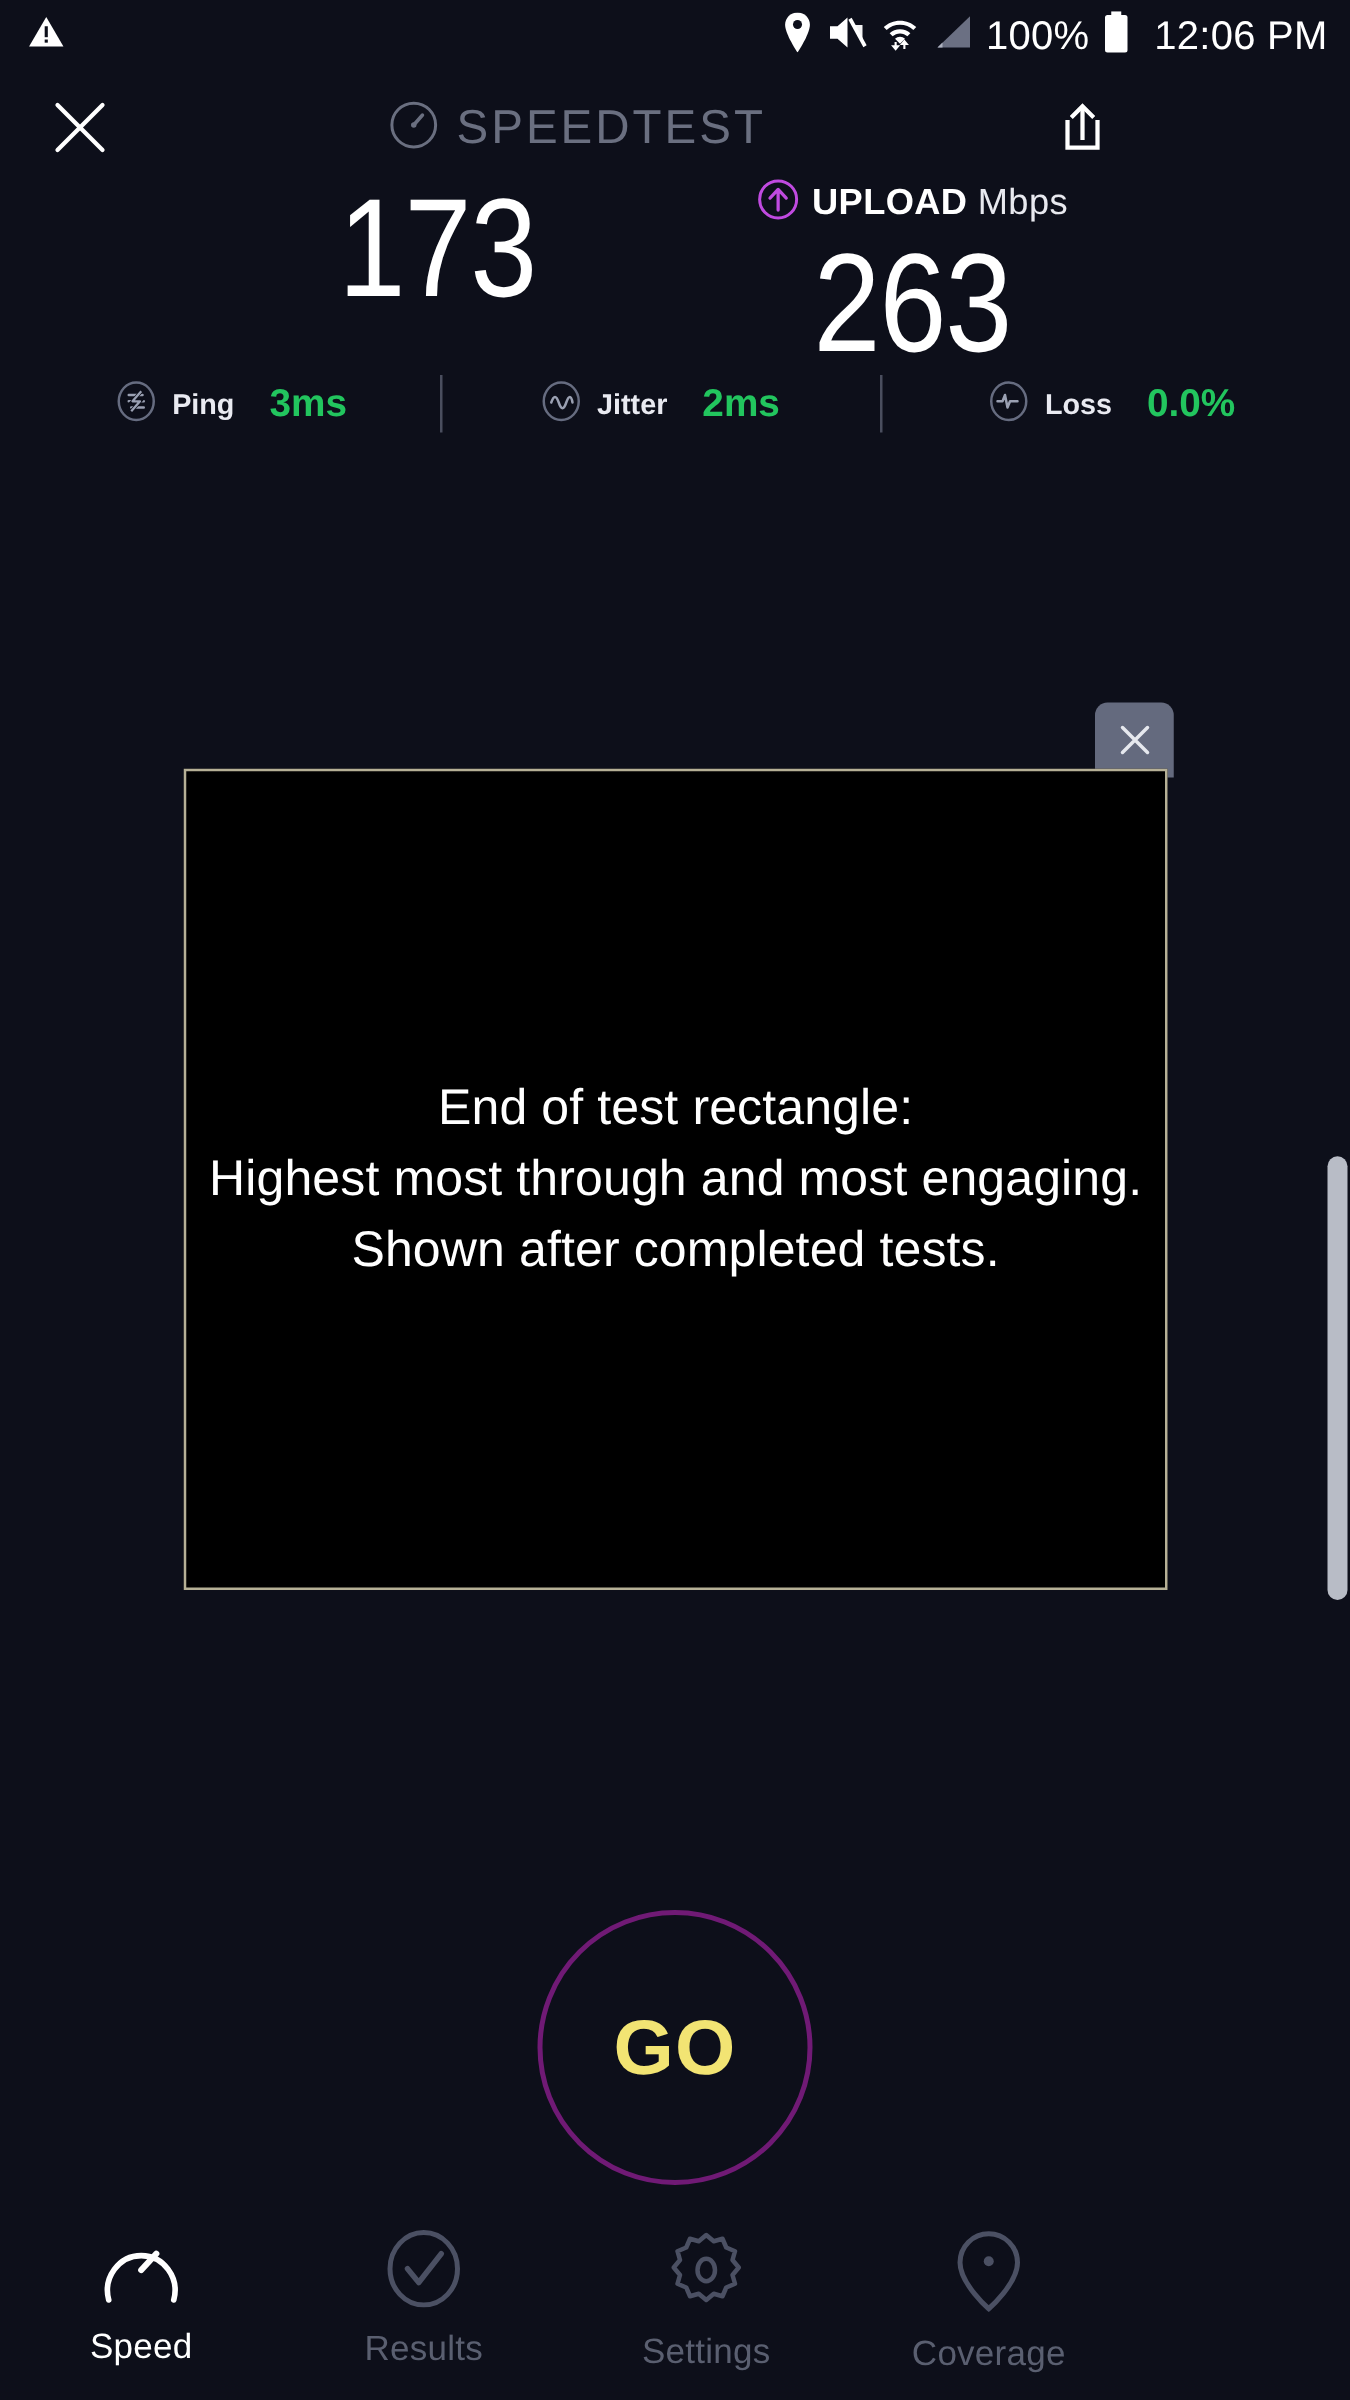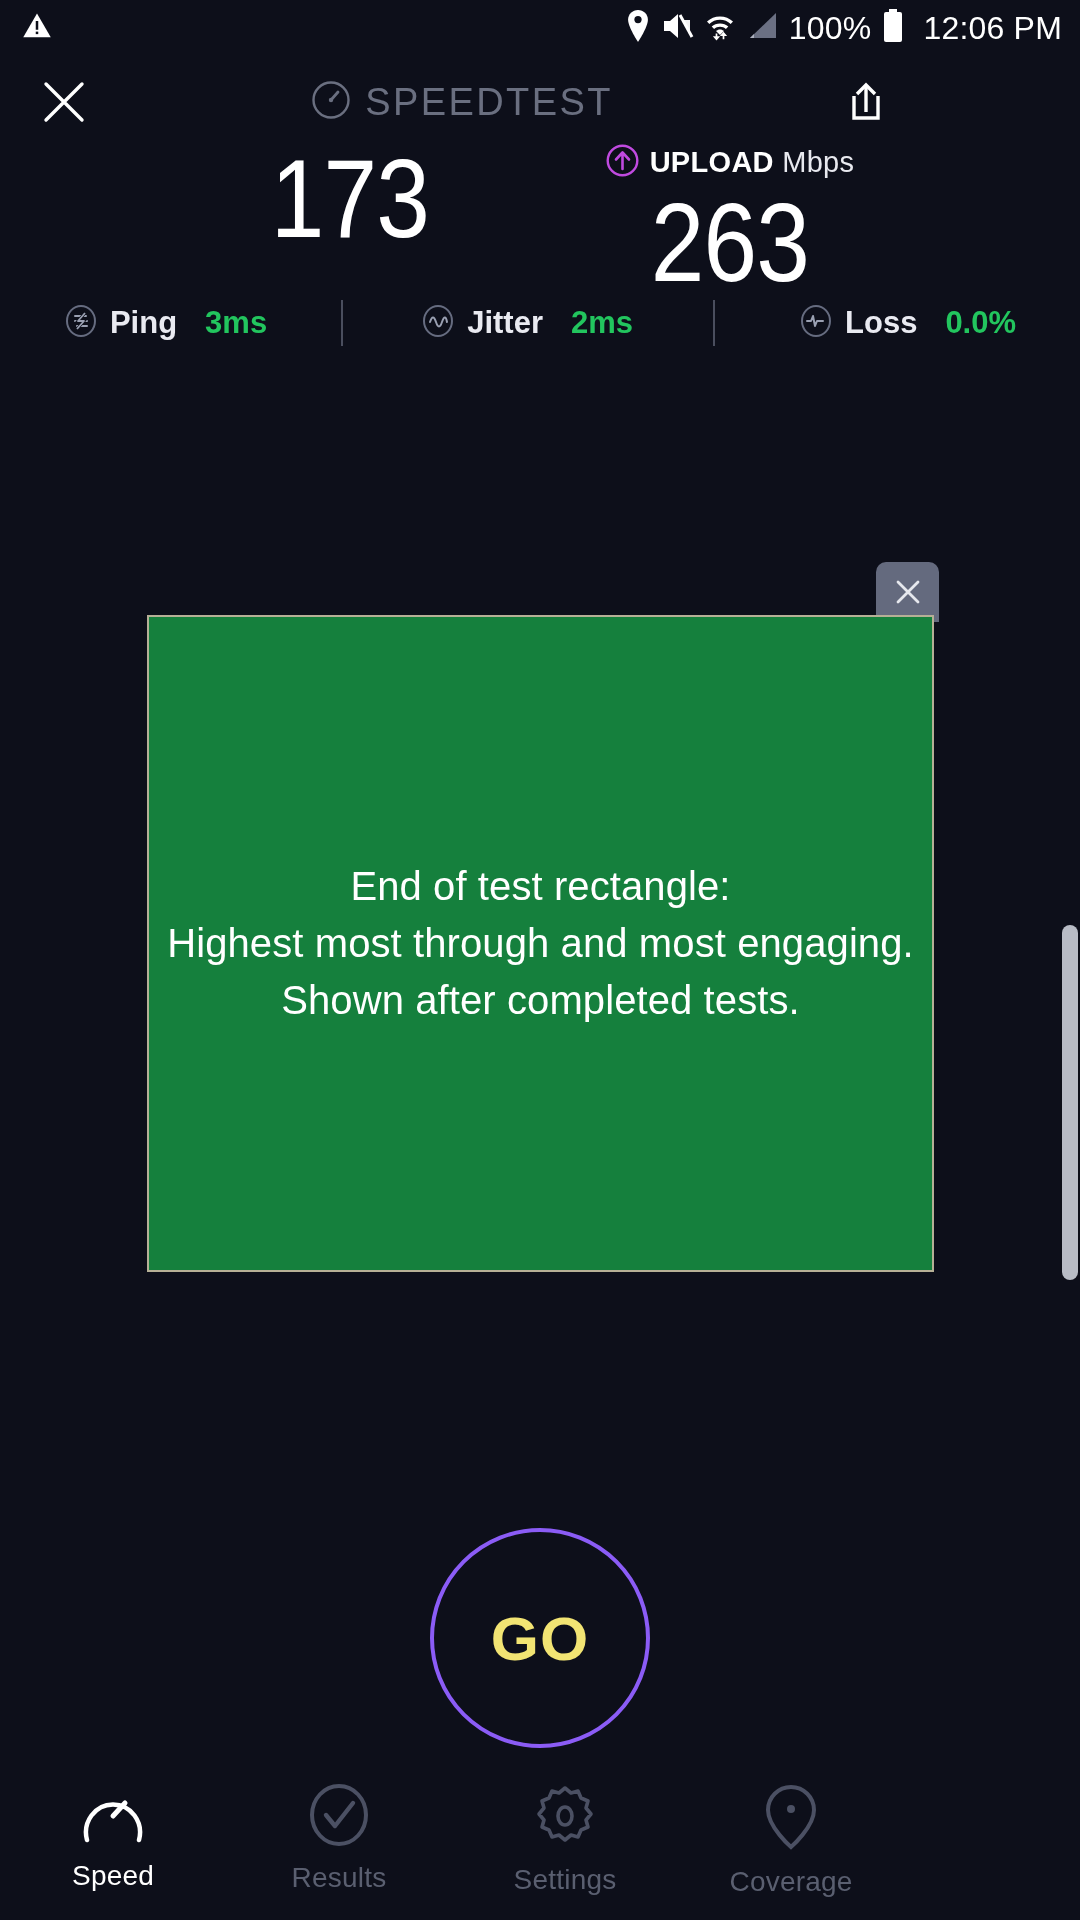--- a/index.html
+++ b/index.html
@@ -132,21 +132,21 @@
     align-items: center;
     justify-content: center;
   }
   .metric {
     display: flex;
     align-items: center;
     gap: 12px;
     white-space: nowrap;
   }
   .metric-name {
-    font-size: 31px;
+    font-size: 23px;
     font-weight: 700;
     color: #e9eaf1;
   }
   .metric-value {
     font-size: 31px;
     font-weight: 700;
     color: #22c55e;
     margin-left: 16px;
   }
   .metric-sep {
@@ -166,21 +166,21 @@
     top: 615px;
     width: 787px;
     height: 657px;
   }
   .ad-rect {
     position: absolute;
     left: 0; top: 0;
     width: 787px;
     height: 657px;
     box-sizing: border-box;
-    background: #15803d;
+    background: #000000;
     border: 2px solid #b6b096;
     display: flex;
     align-items: center;
     justify-content: center;
   }
   .ad-text {
     text-align: center;
     font-size: 40px;
     line-height: 1.42;
     color: #ffffff;
@@ -212,21 +212,21 @@
   }
 
   
   .go-button {
     position: absolute;
     left: 430px;
     top: 1528px;
     width: 220px;
     height: 220px;
     border-radius: 50%;
-    border: 4px solid #8b5cf6;
+    border: 4px solid #701a75;
     display: flex;
     align-items: center;
     justify-content: center;
     box-sizing: border-box;
   }
   .go-text {
     font-size: 62px;
     font-weight: 700;
     color: #f2e473;
     letter-spacing: 1px;

